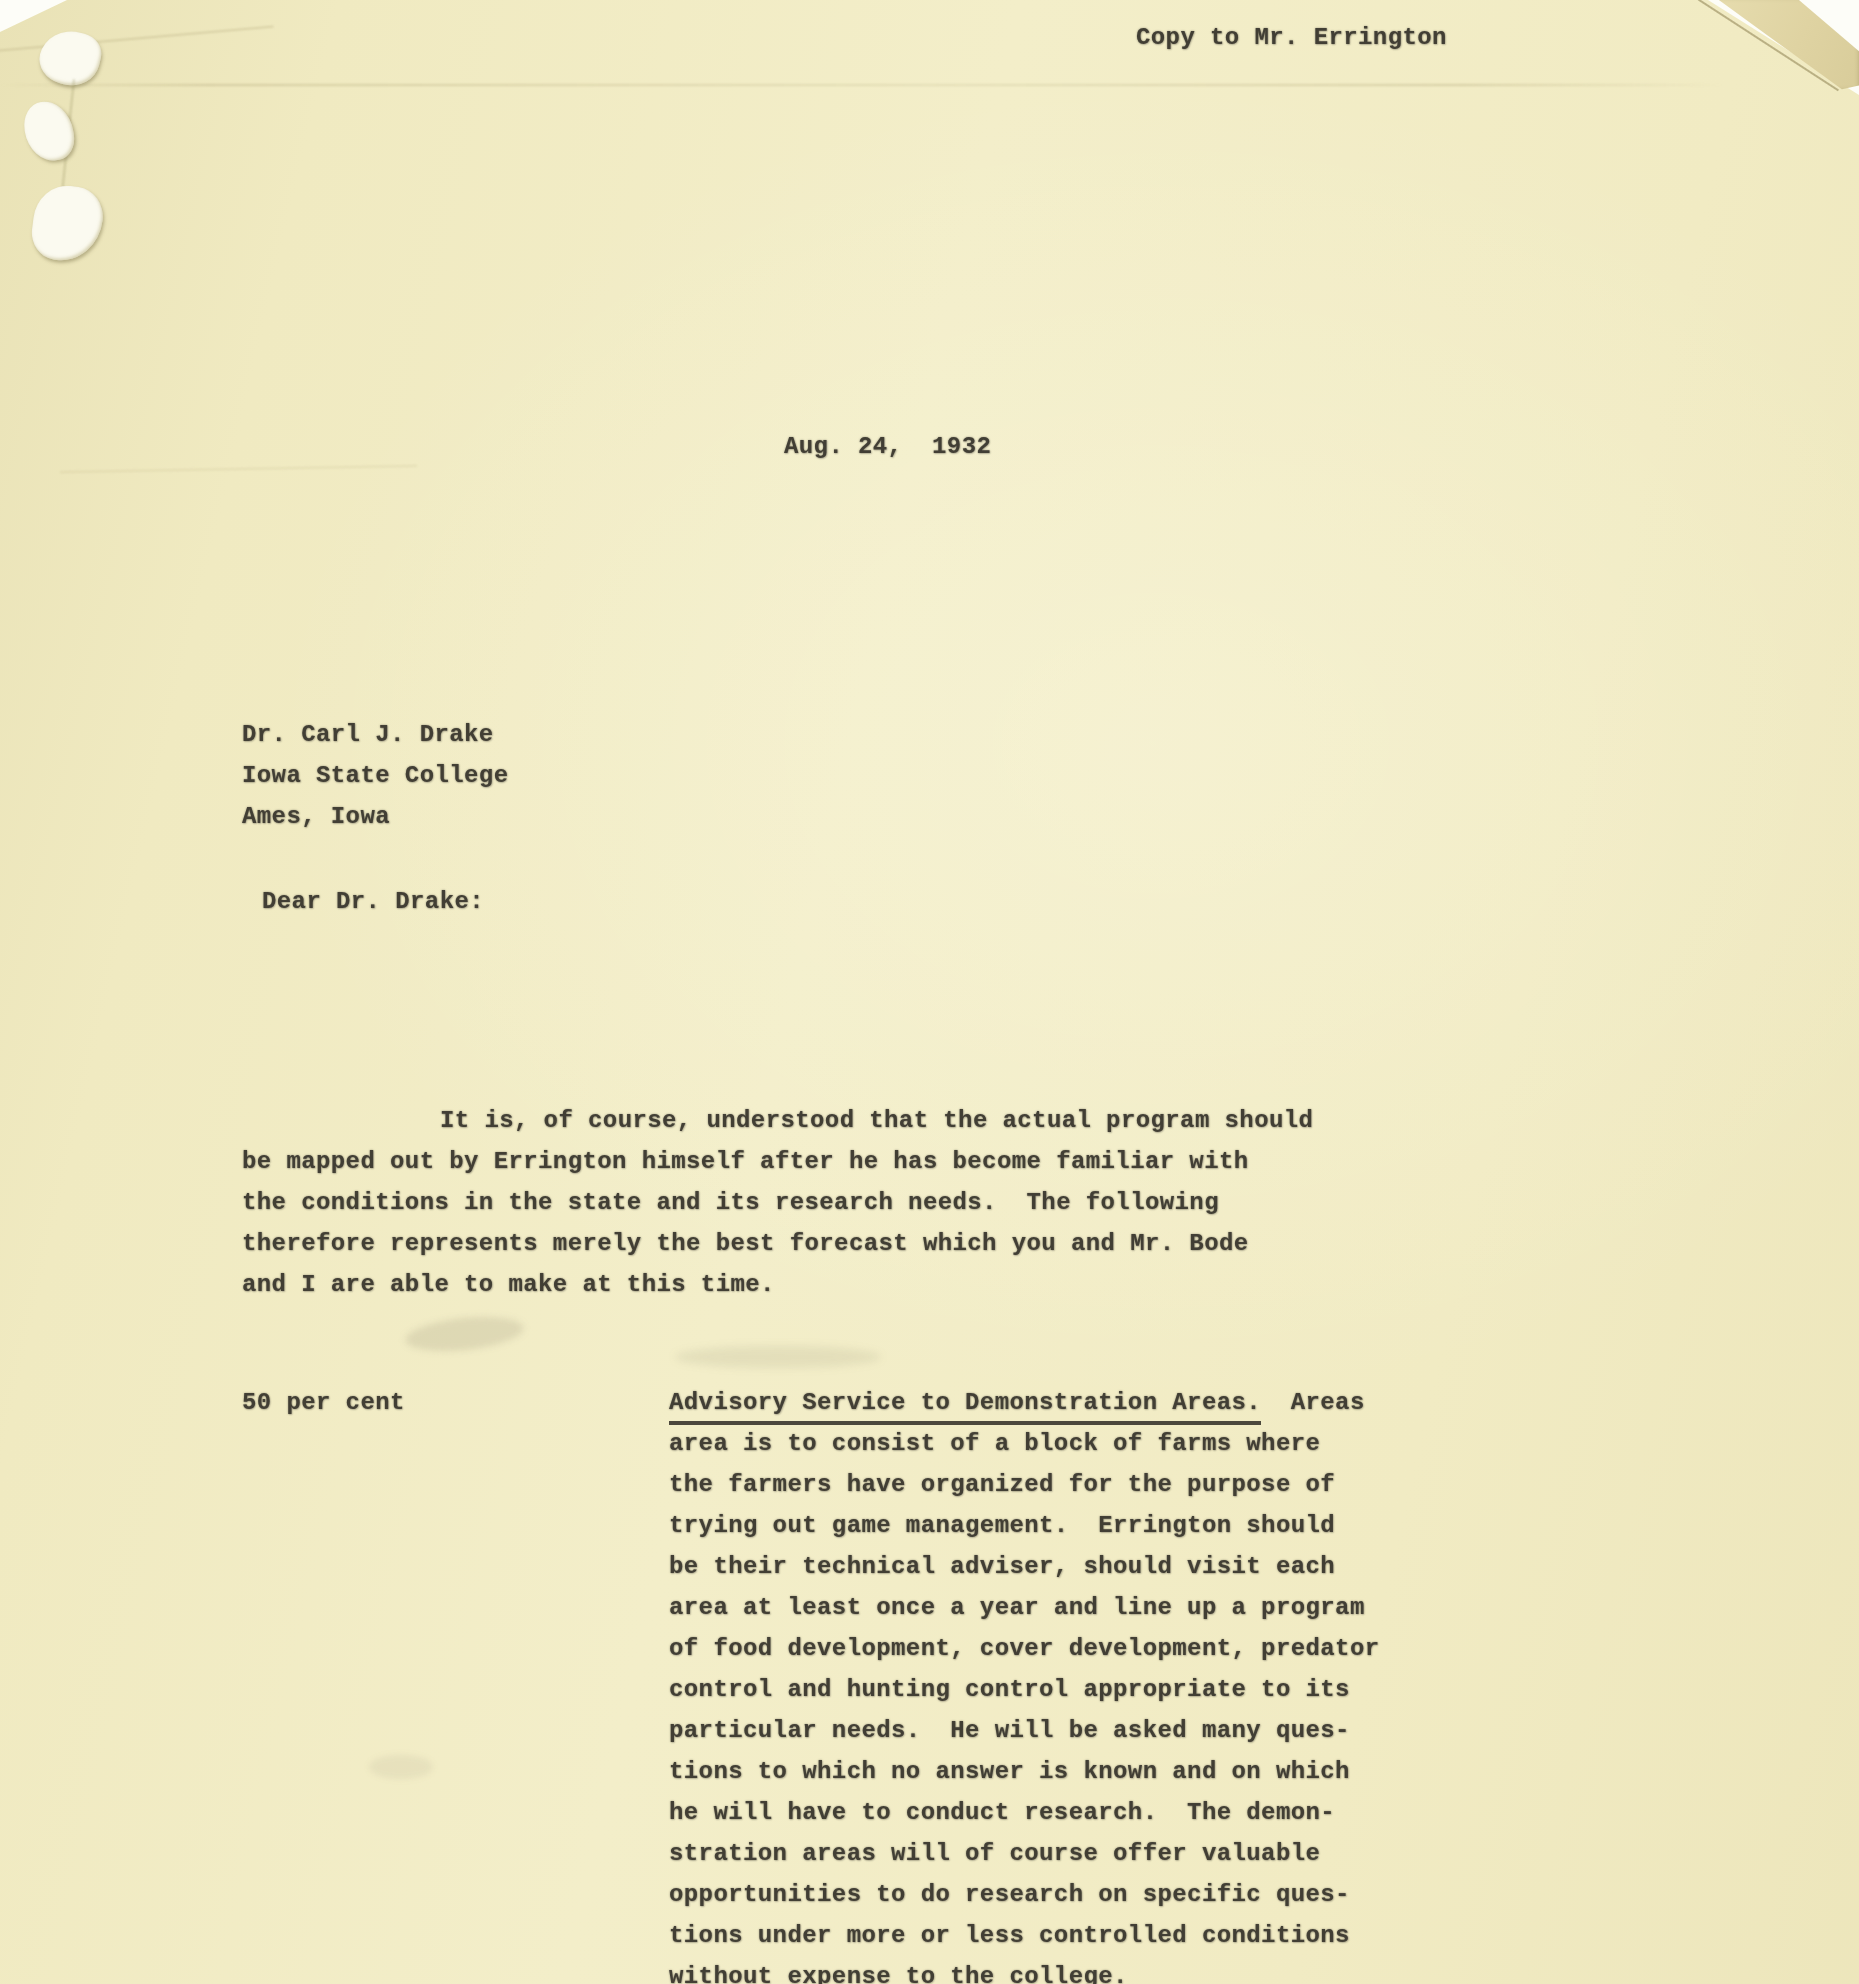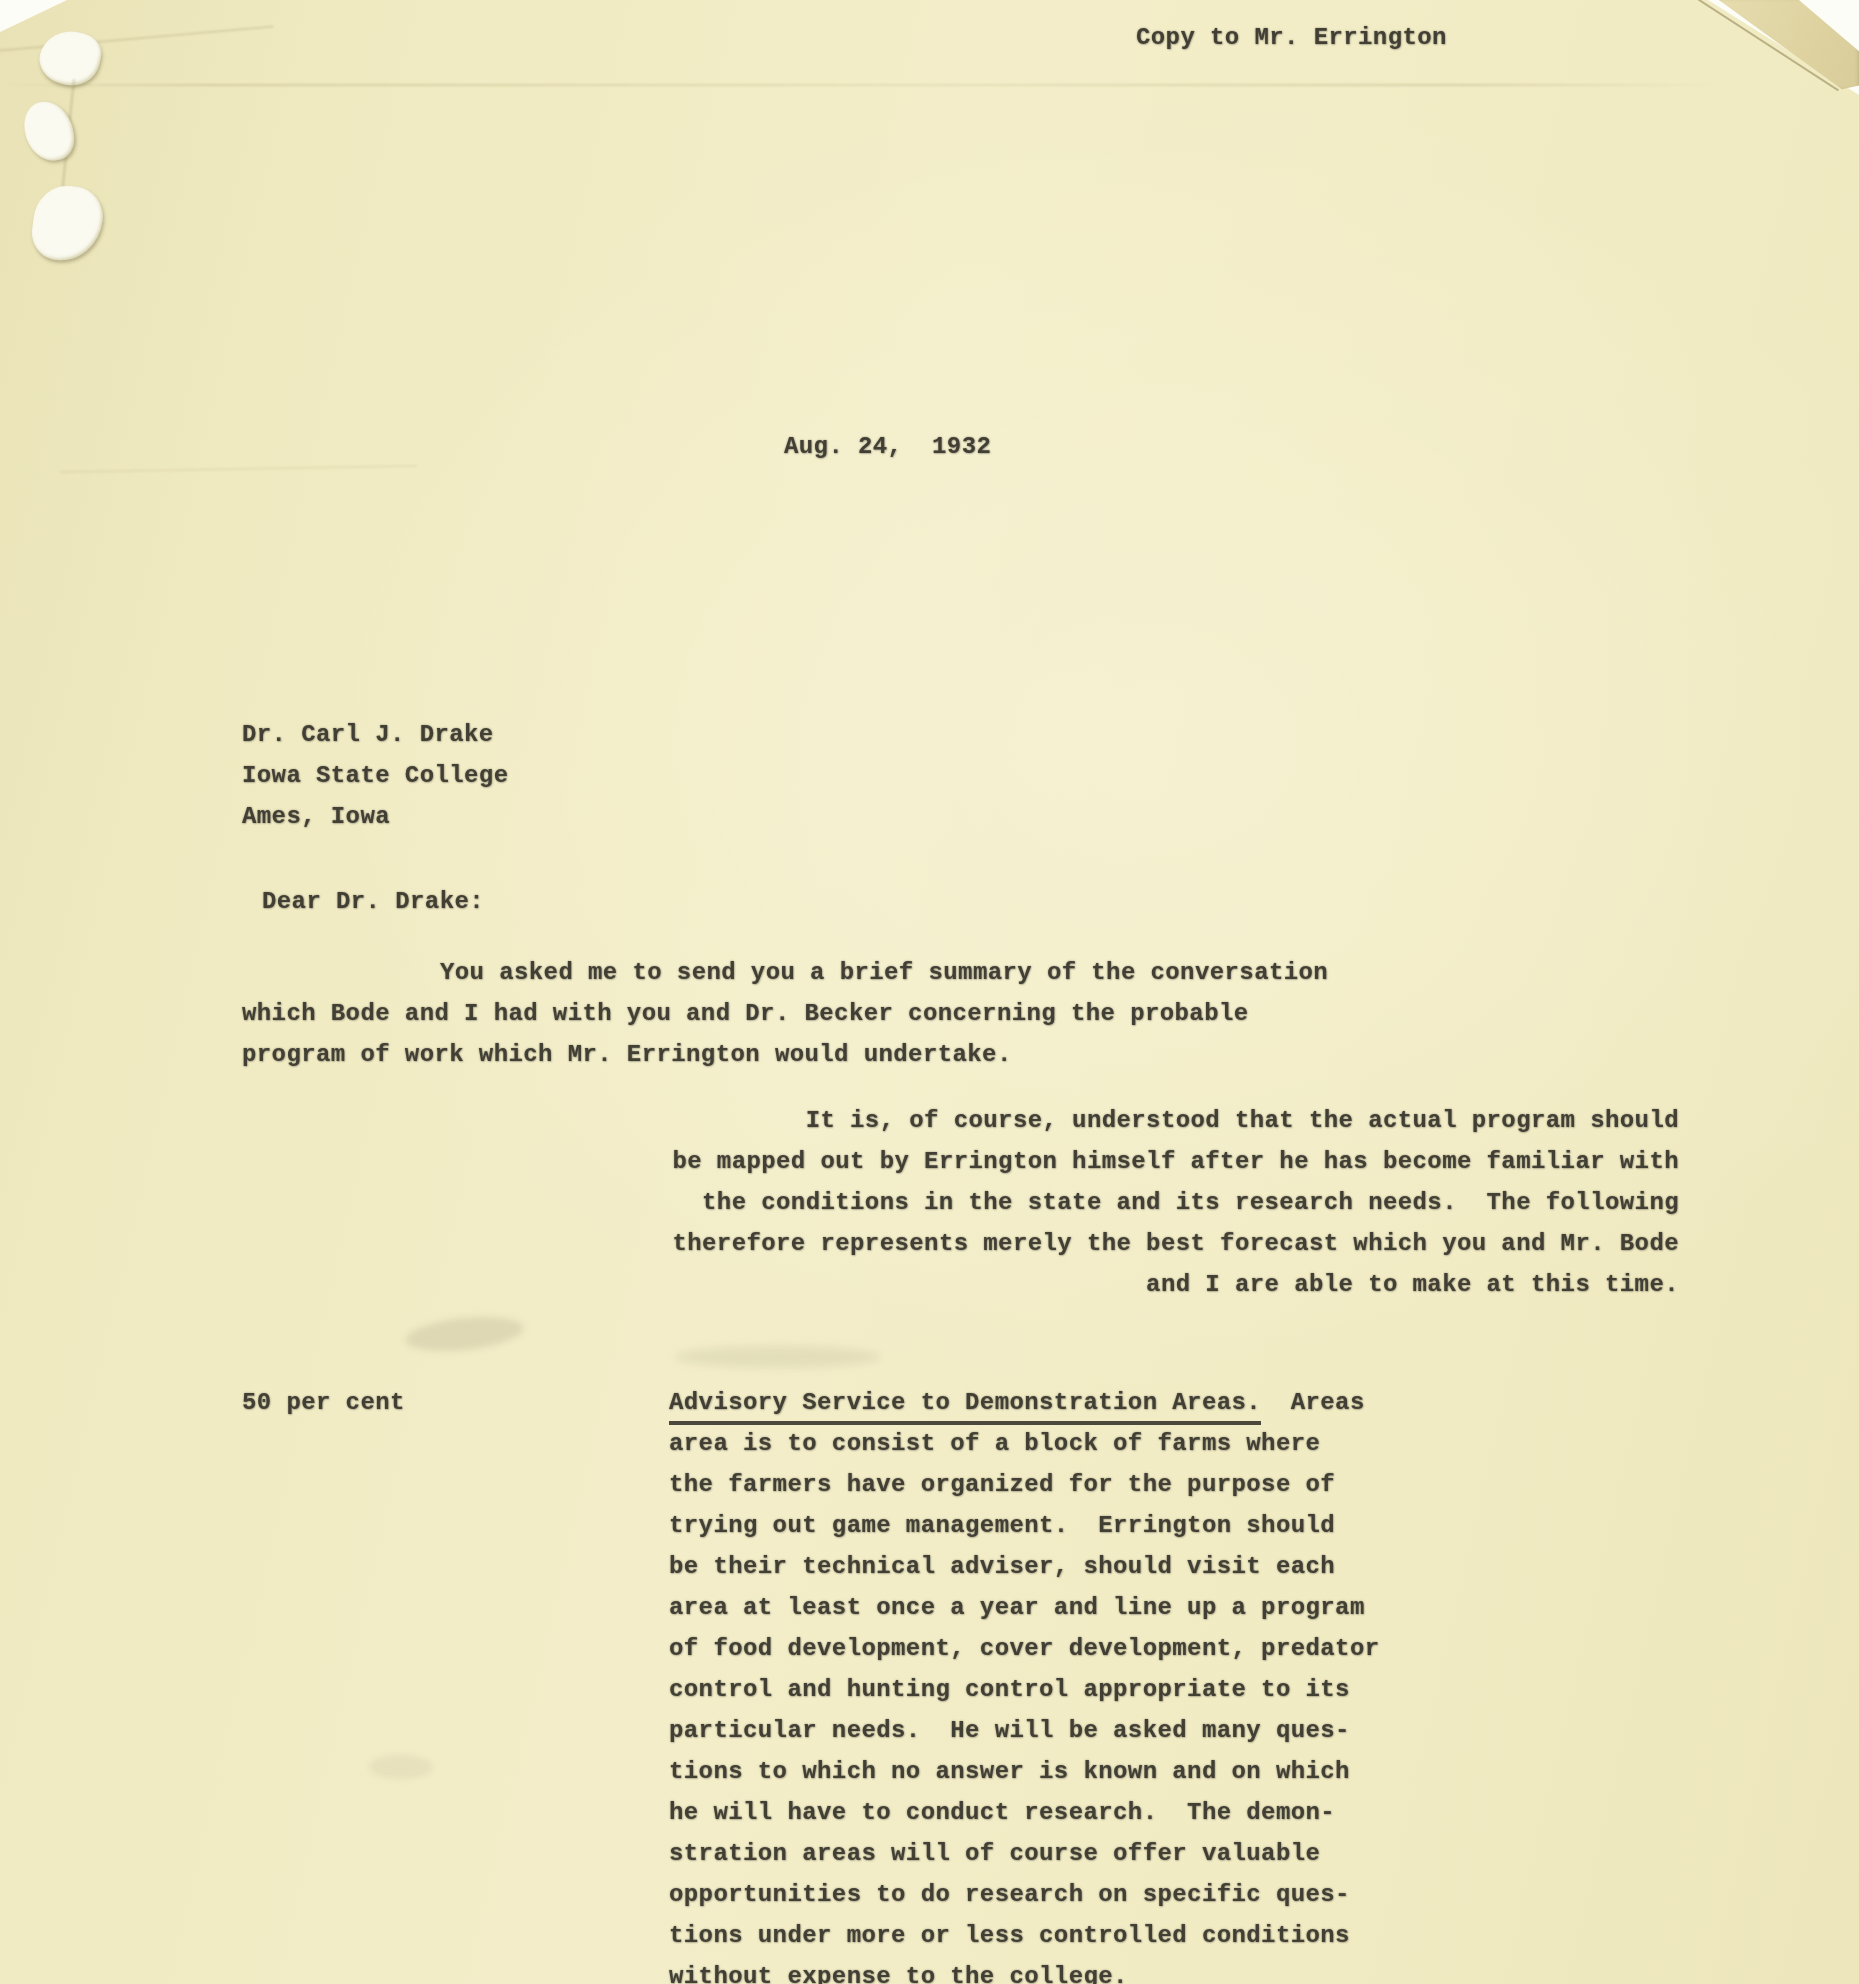--- a/index.html
+++ b/index.html
@@ -98,21 +98,21 @@
     color: rgba(62, 59, 50, 0.96);
     text-shadow: 0 0 2px rgba(62,59,50,0.55), 0.8px 0.8px 1.6px rgba(62,59,50,0.22);
     filter: blur(0.4px);
     white-space: pre-wrap;
   }
   .copy-note { left: 1136px; top: 16.7px; }
   .date-line { left: 784px; top: 426px; white-space: pre; }
   .address   { left: 242px;  top: 714px; }
   .salutation{ left: 242px;  top: 881px; margin-left: 20px; }
   .para1     { left: 242px;  top: 952px; width: 1437px; text-indent: 198px; }
-  .para2     { left: 242px;  top: 1100px; width: 1437px; text-indent: 198px; text-align: right; }
+  .para2     { left: 242px;  top: 1100px; width: 1437px; text-indent: 198px; }
   .alloc-label-1 { left: 242px; top: 1382px; }
   .alloc-text-1  { left: 669px; top: 1382px; width: 1040px; line-height: 41px; }
   .heading {
     border-bottom: 4px solid rgba(52, 49, 41, 0.88);
     padding-bottom: 5px;
   }
 </style>
 </head>
 <body>
 
@@ -139,23 +139,20 @@
   <div class="tw copy-note">Copy to Mr. Errington</div>
 
   <div class="tw date-line">Aug. 24,  1932</div>
 
   <div class="tw address">Dr. Carl J. Drake
 Iowa State College
 Ames, Iowa</div>
 
   <div class="tw salutation">Dear Dr. Drake:</div>
 
-  <div class="tw para1">You asked me to send you a brief summary of the conversation
-which Bode and I had with you and Dr. Becker concerning the probable
-program of work which Mr. Errington would undertake.</div>
 
   <div class="tw para2">It is, of course, understood that the actual program should
 be mapped out by Errington himself after he has become familiar with
 the conditions in the state and its research needs.  The following
 therefore represents merely the best forecast which you and Mr. Bode
 and I are able to make at this time.</div>
 
   <div class="tw alloc-label-1">50 per cent</div>
   <div class="tw alloc-text-1"><span class="heading">Advisory Service to Demonstration Areas.</span><span>  Areas</span>
 <div>area is to consist of a block of farms where

